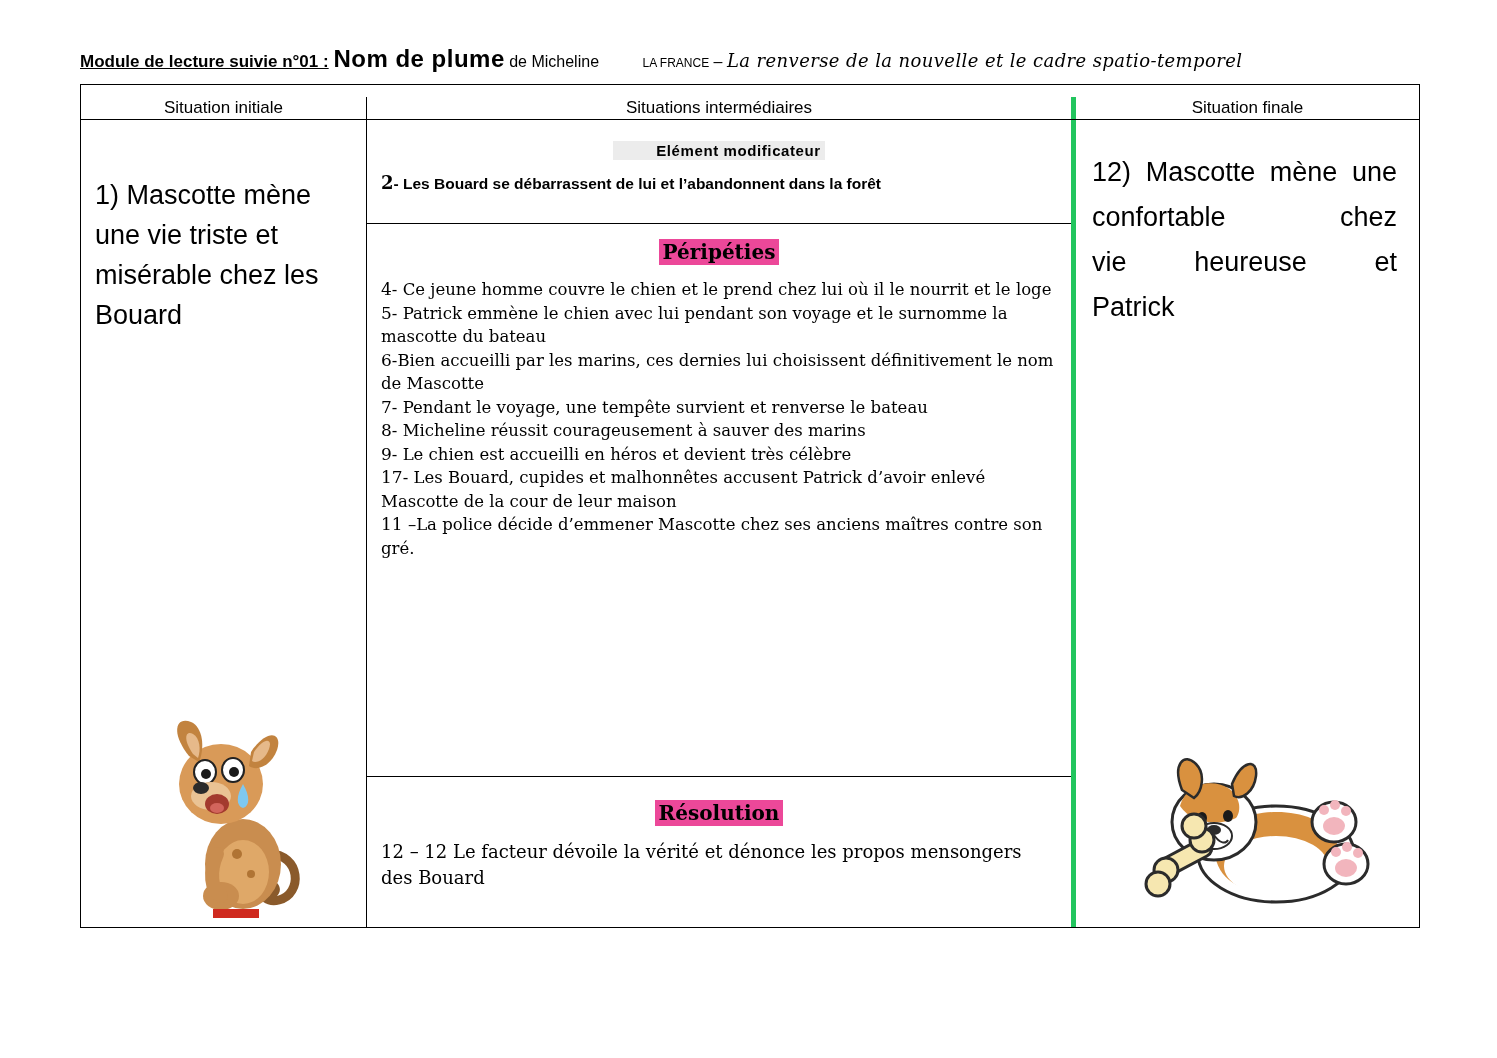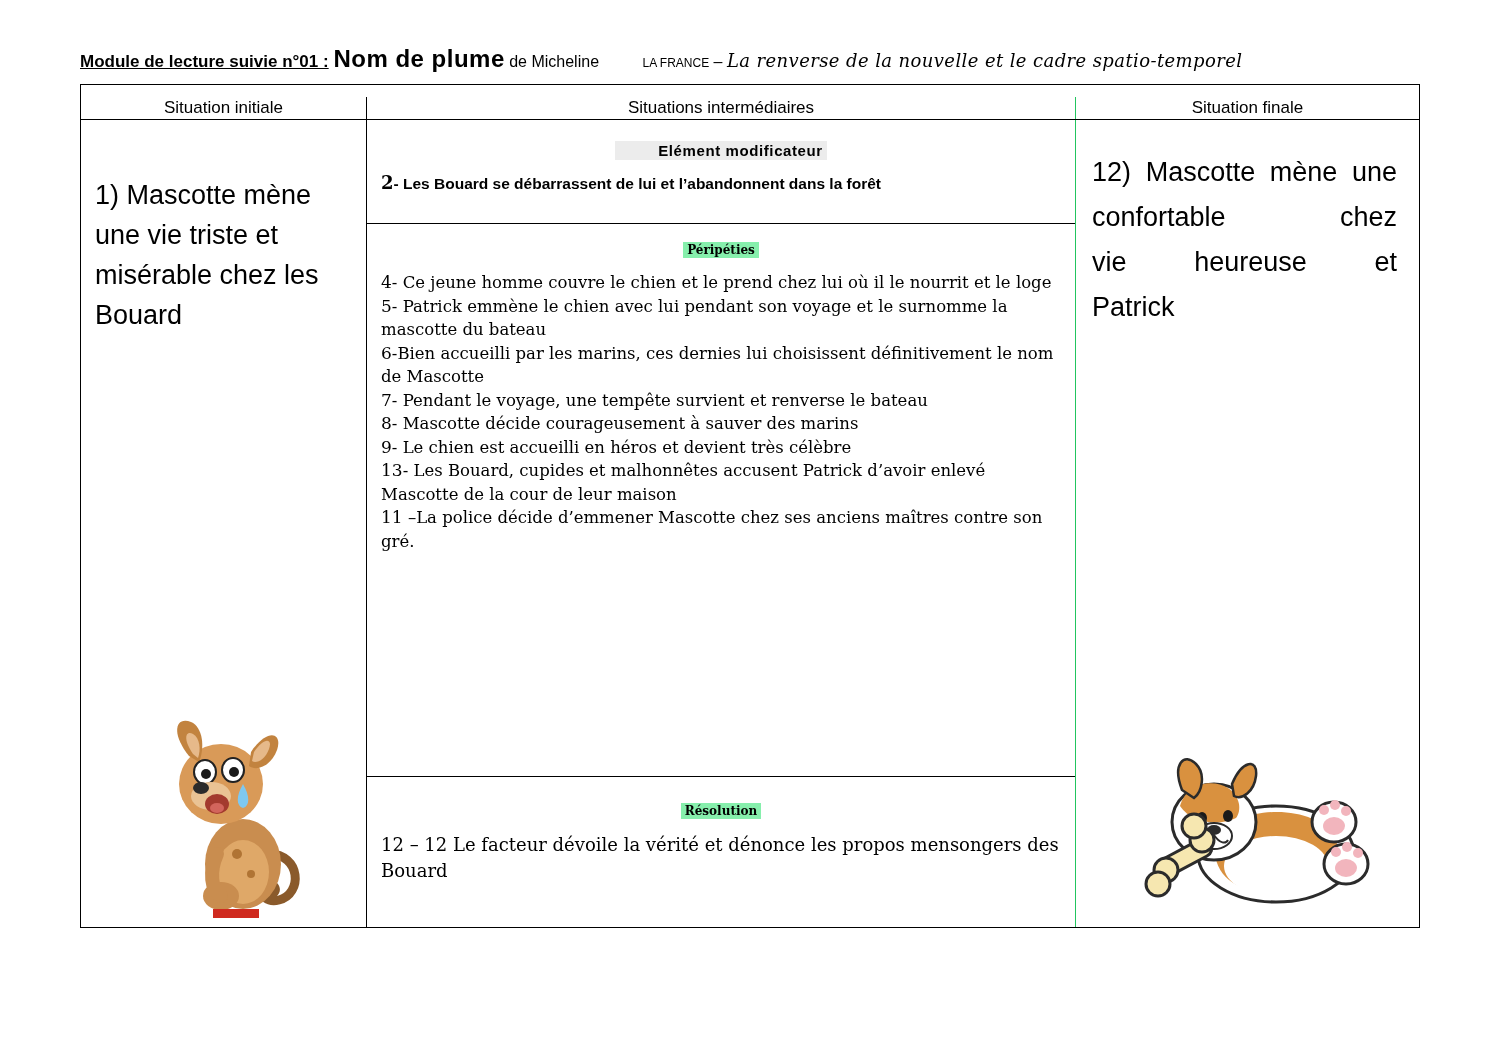--- a/index.html
+++ b/index.html
@@ -75,21 +75,21 @@
     display: flex;
     height: 34px;
     border-bottom: 1px solid #000;
   }
   .tbody {
     display: flex;
     flex: 1 1 auto;
     min-height: 0;
   }
   .col-1 { width: 285px; box-sizing: border-box; }
-  .col-2 { width: 710px; box-sizing: border-box; border-left: 1px solid #000; border-right: 1px solid #22c55e; }
+  .col-2 { width: 710px; box-sizing: border-box; border-left: 1px solid #000; border-right: 5px solid #22c55e; }
   .col-3 { flex: 1 1 auto; box-sizing: border-box; }
 
   .th {
     display: flex;
     align-items: center;
     justify-content: center;
     font-size: 17px;
     font-family: "Liberation Sans", sans-serif;
     margin-top: 12px;
   }
@@ -129,22 +129,22 @@
     padding: 1px 4px;
   }
   .sec-head.elem span {
     background: #ececec;
     letter-spacing: .6px;
     padding-left: 43px;
   }
   .sec-head.peri span,
   .sec-head.reso span {
     font-family: "DejaVu Serif", serif;
-    background: #86efac;
-    font-size: 12px;
+    background: #ec4899;
+    font-size: 20px;
   }
 
   .elem-line {
     font-size: 15.5px;
     font-weight: bold;
     font-family: "Liberation Sans", sans-serif;
     line-height: 20px;
   }
   .elem-line .num {
     font-family: "DejaVu Serif", serif;
@@ -261,23 +261,23 @@
 
         <div class="sec sec-peri">
           <div class="sec-head peri">
             <span>Péripéties</span>
           </div>
           <div class="peri-list">
             <p class="item"><span class="num">4</span><span>- Ce jeune homme couvre le chien et le prend chez lui où il le nourrit et le loge</span></p>
             <p class="item"><span class="num">5</span><span>- Patrick emmène le chien avec lui pendant son voyage et le surnomme la mascotte du bateau</span></p>
             <p class="item"><span class="num">6</span><span>-Bien accueilli par les marins, ces dernies lui choisissent définitivement le nom de Mascotte</span></p>
             <p class="item"><span class="num">7</span><span>- Pendant le voyage, une tempête survient et renverse le bateau</span></p>
-            <p class="item"><span class="num">8</span><span>- Mascotte décide courageusement à sauver des marins</span></p>
+            <p class="item"><span class="num">8</span><span>- Micheline réussit courageusement à sauver des marins</span></p>
             <p class="item"><span class="num">9</span><span>- Le chien est accueilli en héros et devient  très célèbre</span></p>
-            <p class="item"><span class="num">13</span><span>- Les Bouard, cupides et malhonnêtes accusent Patrick d’avoir enlevé Mascotte de la cour de leur maison</span></p>
+            <p class="item"><span class="num">17</span><span>- Les Bouard, cupides et malhonnêtes accusent Patrick d’avoir enlevé Mascotte de la cour de leur maison</span></p>
             <p class="item"><span class="num">11</span><span> –La police décide d’emmener Mascotte chez ses anciens maîtres contre son gré.</span></p>
           </div>
         </div>
 
         <div class="sec sec-reso">
           <div class="sec-head reso">
             <span>Résolution</span>
           </div>
           <div class="reso-line">
             <span class="num">12 – 12</span><span> Le facteur dévoile la vérité et dénonce les propos mensongers des Bouard</span>

